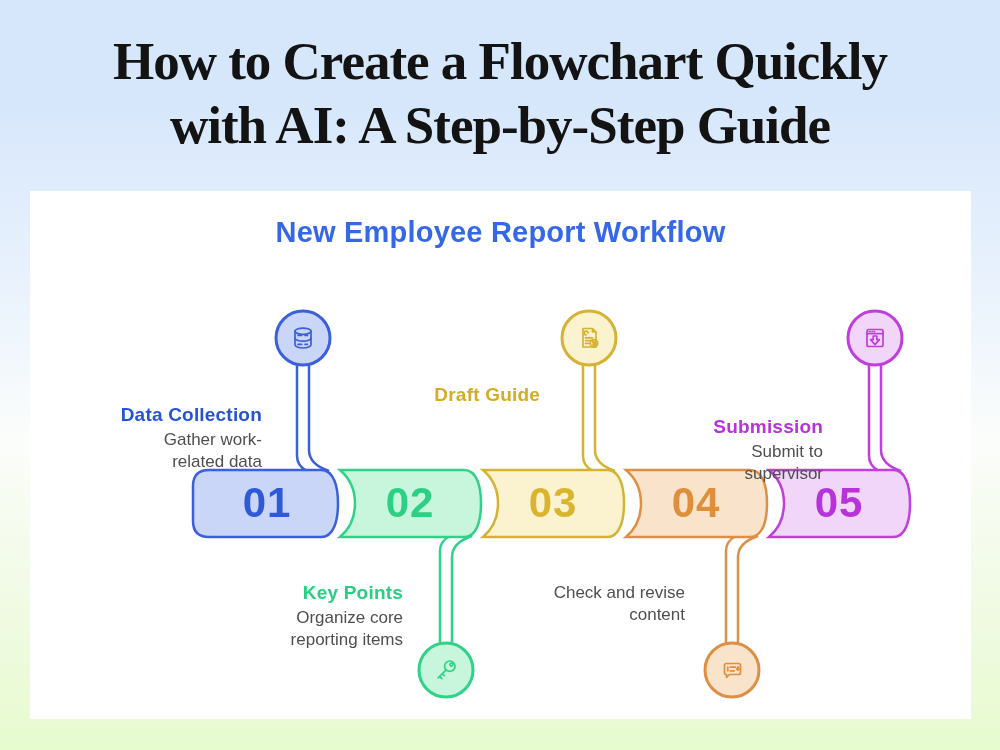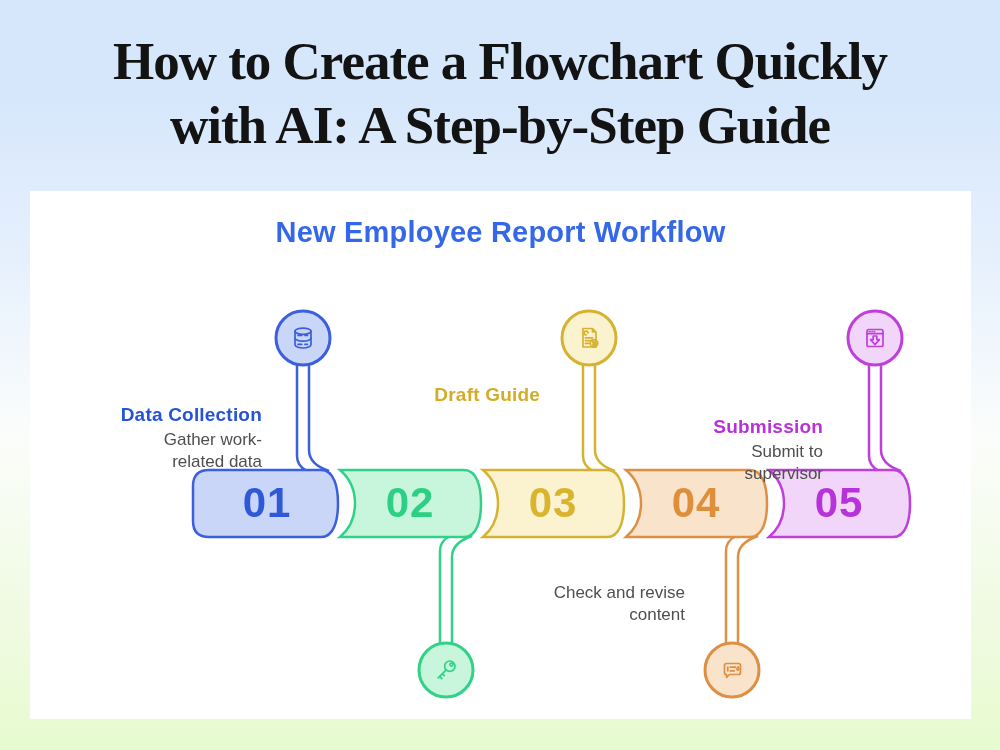--- a/index.html
+++ b/index.html
@@ -125,20 +125,25 @@
       <text class="stepnum" x="839" y="517" text-anchor="middle" fill="#b733d9">05</text>
     </g>
   </svg>
 
   <div class="step-label" style="right:738px; top:384px;margin-top:20px;">
     <span class="lbl-title" style="color: rgb(36, 83, 214);">Data Collection</span>
     <span class="lbl-desc" style="color: rgb(79, 79, 79);">Gather work-
 related data</span>
   </div>
 
+  <div class="step-label" style="right:597px; top:582px;">
+    <span class="lbl-title" style="color: rgb(41, 206, 128);">Key Points</span>
+    <span class="lbl-desc" style="color: rgb(79, 79, 79);">Organize core
+reporting items</span>
+  </div>
 
   <div class="step-label" style="right:460px; top:384px;">
     <span class="lbl-title" style="color: rgb(211, 173, 40);">Draft Guide</span>
   </div>
 
   <div class="step-label" style="right:315px; top:582px;">
     <span class="lbl-desc" style="color: rgb(79, 79, 79);">Check and revise
 content</span>
   </div>
 

